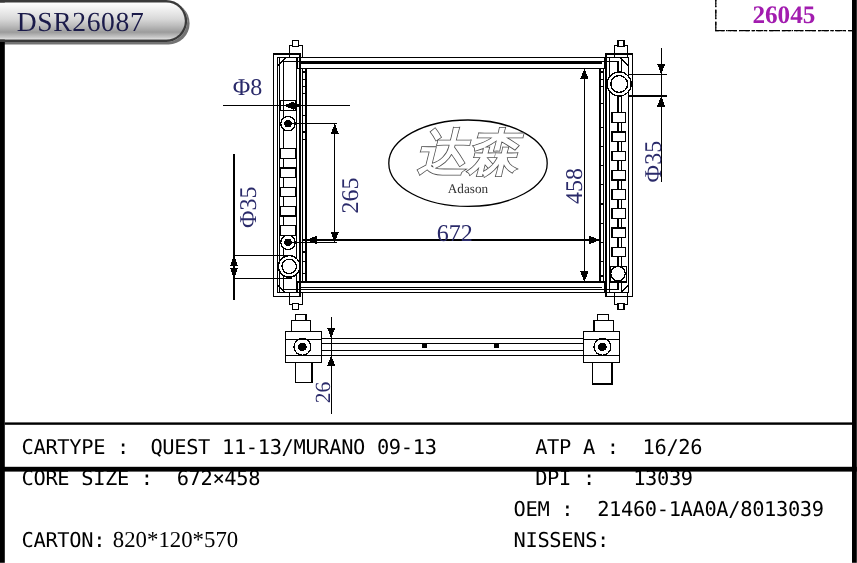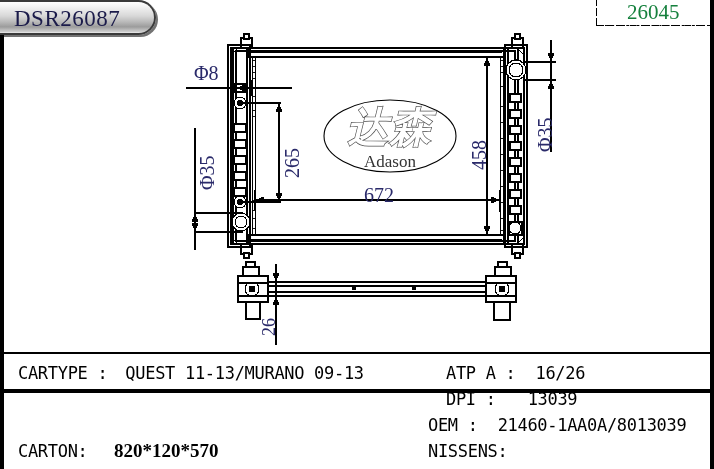--- a/index.html
+++ b/index.html
@@ -34,21 +34,21 @@
     position:absolute;left:596px;top:-2px;width:114px;height:28px;
     border-left:1px dashed #000;border-bottom:1px dashed #000;
     box-sizing:border-box;
   }
   .code-box .dashdot-l{position:absolute;left:-1px;top:0;width:1px;height:28px;
     background:repeating-linear-gradient(to bottom,#000 0 5px,transparent 5px 7px,#000 7px 8px,transparent 8px 10px);}
   .code-box .dashdot-b{position:absolute;left:0;bottom:-1px;width:114px;height:1px;
     background:repeating-linear-gradient(to right,#000 0 6px,transparent 6px 8px,#000 8px 9px,transparent 9px 11px);}
   .code-text{
     position:absolute;left:30px;top:2px;
-    font-family:"Liberation Serif",serif;font-size:21px;color:#15803d;white-space:nowrap;
+    font-family:"Liberation Serif",serif;font-size:21px;color:#a21caf;white-space:nowrap;font-weight:bold;
   }
 
   
   #drawing{position:absolute;left:0;top:0;width:714px;height:352px;}
 
   
   .dim{
     position:absolute;font-family:"Liberation Serif",serif;
     color:#2a2a6a;white-space:nowrap;
   }
@@ -61,21 +61,21 @@
   .logo-cn{
     position:absolute;left:0;top:4px;width:148px;text-align:center;
     font-family:"DejaVu Sans",sans-serif;font-size:41px;font-weight:bold;
     color:#ffffff;letter-spacing:2px;
     -webkit-text-stroke:1.3px #4a4a4a;
     paint-order:stroke fill;
     font-style:italic;
   }
   .logo-en{
     position:absolute;left:0;top:56px;width:148px;text-align:center;
-    font-family:"Liberation Serif",serif;font-size:17px;color:#333;
+    font-family:"Liberation Serif",serif;font-size:11px;color:#333;
   }
 
   
   .spec-sep{position:absolute;left:4px;top:352px;width:706px;height:2px;background:#000;}
   .spec{position:absolute;left:0;top:356px;width:714px;height:113px;}
   .spec-row{position:absolute;height:26px;line-height:26px;white-space:nowrap;}
   .mono{font-family:"DejaVu Sans Mono",monospace;font-size:17px;color:#000;letter-spacing:-.3px;}
   .serifval{font-family:"Liberation Serif",serif;font-size:19px;color:#000;}
 </style>
 </head>
@@ -318,23 +318,27 @@
   <div class="dim v" style="left:534px;top:152px;">Φ35</div>
   <div class="dim v18" style="left:259px;top:336px;">26</div>
 
   <div class="spec-sep"></div>
   <div class="spec">
 
     <div class="spec-row mono" style="left:18px;top:4px;">
       <span>CARTYPE :</span>
       <span style="margin-left:8px;">QUEST 11-13/MURANO 09-13</span>
     </div>
+    <div class="spec-row mono" style="left:18px;top:30px;">
+      <span>CORE SIZE :</span>
+      <span style="margin-left:10px;">672×458</span>
+    </div>
     <div class="spec-row" style="left:18px;top:82px;">
       <span class="mono">CARTON:</span>
-      <span class="serifval" style="margin-left:22px;font-weight:bold;">820*120*570</span>
+      <span class="serifval" style="margin-left:2px;">820*120*570</span>
     </div>
 
     <div class="spec-row mono" style="left:446px;top:4px;">
       <span>ATP A :</span>
       <span style="margin-left:10px;">16/26</span>
     </div>
     <div class="spec-row mono" style="left:446px;top:30px;">
       <span>DPI :</span>
       <span style="margin-left:22px;">13039</span>
     </div>

